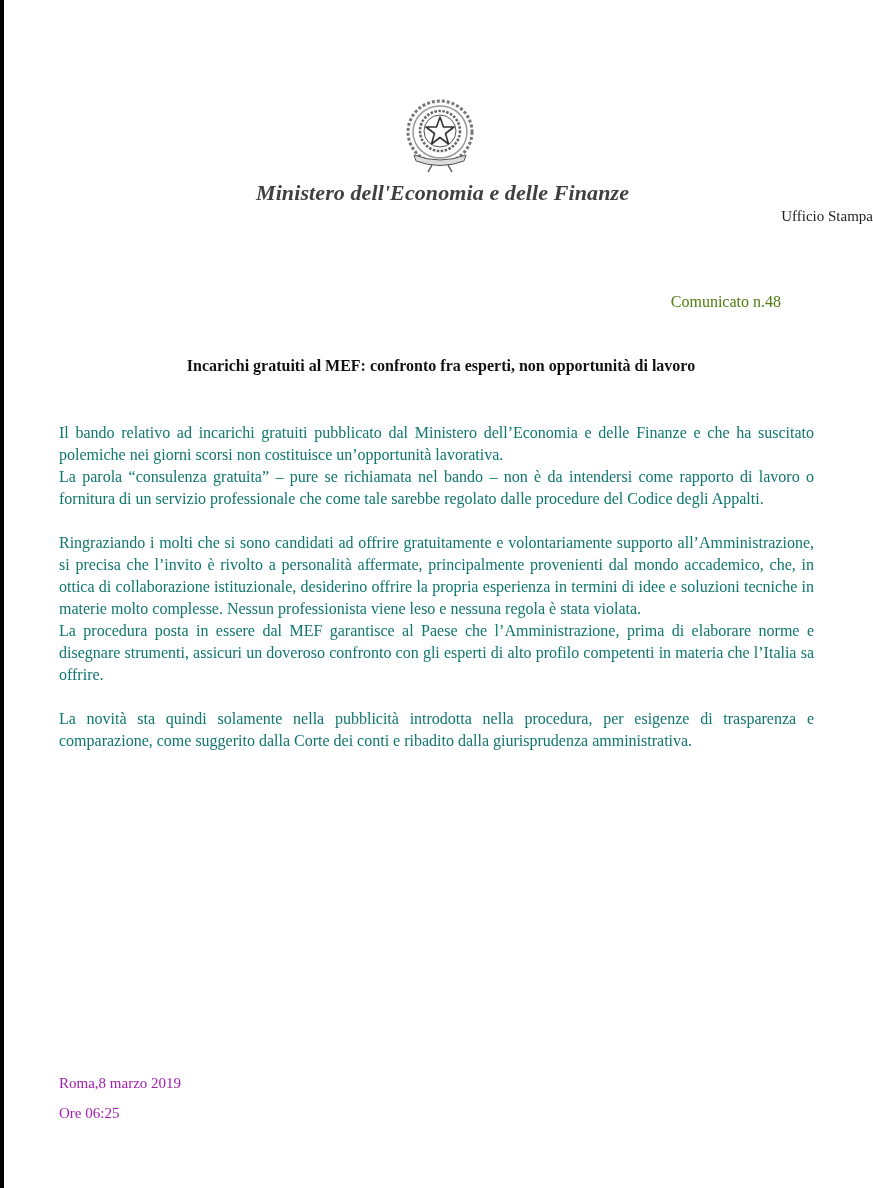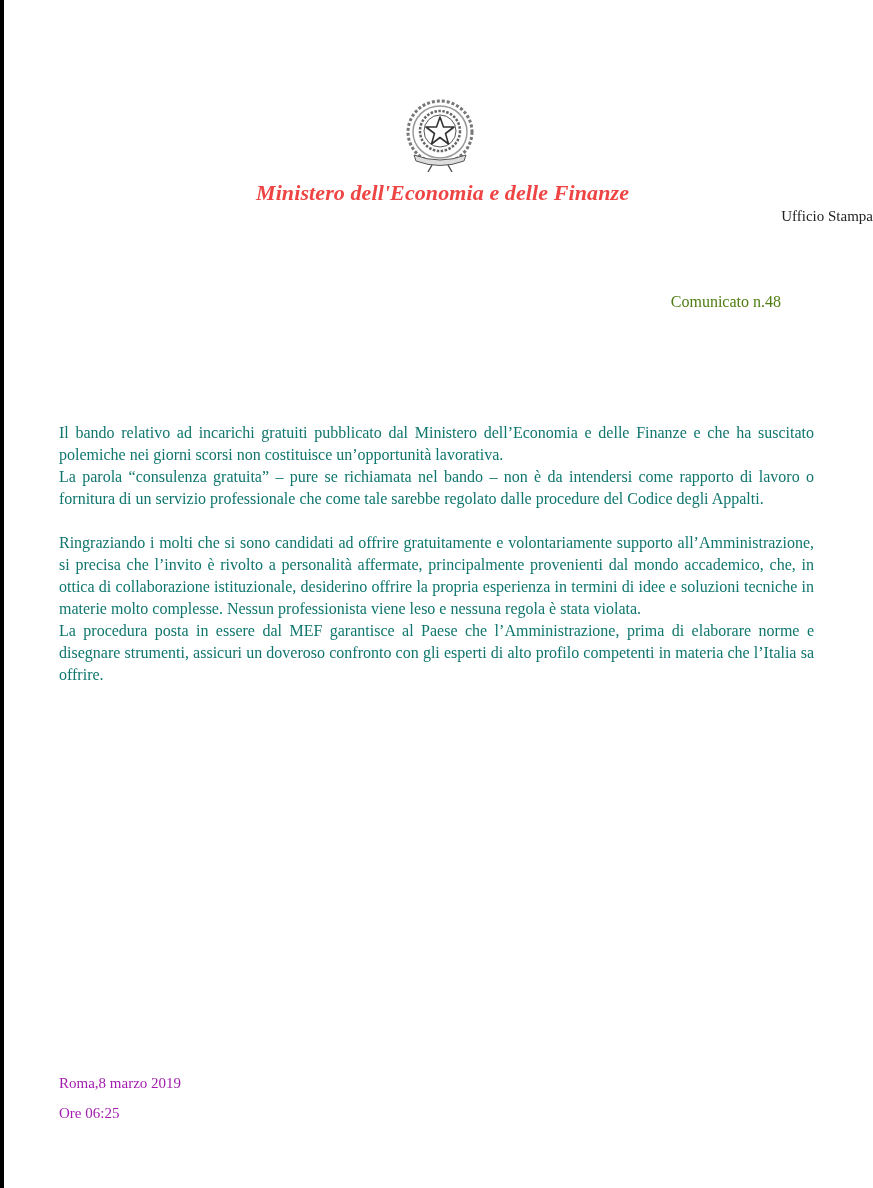--- a/index.html
+++ b/index.html
@@ -34,21 +34,21 @@
     }
     .ministry-title {
       position: absolute;
       left: 0; width: 869px;
       top: 180px;
       text-align: center;
       font-style: italic;
       font-weight: bold;
       font-size: 22px;
       letter-spacing: 0.1px;
-      color: #ef4444;
+      color: #404040;
       padding-left: 8px;
       box-sizing: border-box;
     }
     .office-subtitle {
       position: absolute;
       left: 0; width: 869px;
       top: 208px;
       text-align: right;
       font-size: 15px;
       color: #222;
@@ -117,31 +117,33 @@
 
     <path d="M12 60 Q38 70 64 60 L62 66 Q38 75 14 66 Z" fill="#ddd" stroke="#555" stroke-width="1"></path>
     <path d="M30 70 L26 77 M46 70 L50 77" stroke="#555" stroke-width="1.5"></path>
   </svg>
 
   <div class="ministry-title">Ministero dell'Economia e delle Finanze</div>
   <div class="office-subtitle">Ufficio Stampa</div>
 
   <div class="press-number">Comunicato n.48</div>
 
+  <div class="release-title">Incarichi gratuiti al MEF: confronto fra esperti, non opportunità di lavoro</div>
 
   <div class="body-text">
     <p>
       <span class="line-break-para">Il bando relativo ad incarichi gratuiti pubblicato dal Ministero dell’Economia e delle Finanze e che ha suscitato polemiche nei giorni scorsi non costituisce un’opportunità lavorativa.</span>
       <span class="line-break-para">La parola “consulenza gratuita” – pure se richiamata nel bando – non è da intendersi come rapporto di lavoro o fornitura di un servizio professionale che come tale sarebbe regolato dalle procedure del Codice degli Appalti.</span>
     </p>
     <p>
       <span class="line-break-para">Ringraziando i molti che si sono candidati ad offrire gratuitamente e volontariamente supporto all’Amministrazione, si precisa che l’invito è rivolto a personalità affermate, principalmente provenienti dal mondo accademico, che, in ottica di collaborazione istituzionale, desiderino offrire la propria esperienza in termini di idee e soluzioni tecniche in materie molto complesse. Nessun professionista viene leso e nessuna regola è stata violata.</span>
       <span class="line-break-para">La procedura posta in essere dal MEF garantisce al Paese che l’Amministrazione, prima di elaborare norme e disegnare strumenti, assicuri un doveroso confronto con gli esperti di alto profilo competenti in materia che l’Italia sa offrire.</span>
     </p>
     <p>
+      <span class="line-break-para">La novità sta quindi solamente nella pubblicità introdotta nella procedura, per esigenze di trasparenza e comparazione, come suggerito dalla Corte dei conti e ribadito dalla giurisprudenza amministrativa.</span>
     </p>
   </div>
 
   <div class="signoff">
     <div>Roma,8 marzo 2019</div>
     <div>Ore 06:25</div>
   </div>
 
 </div>
 

